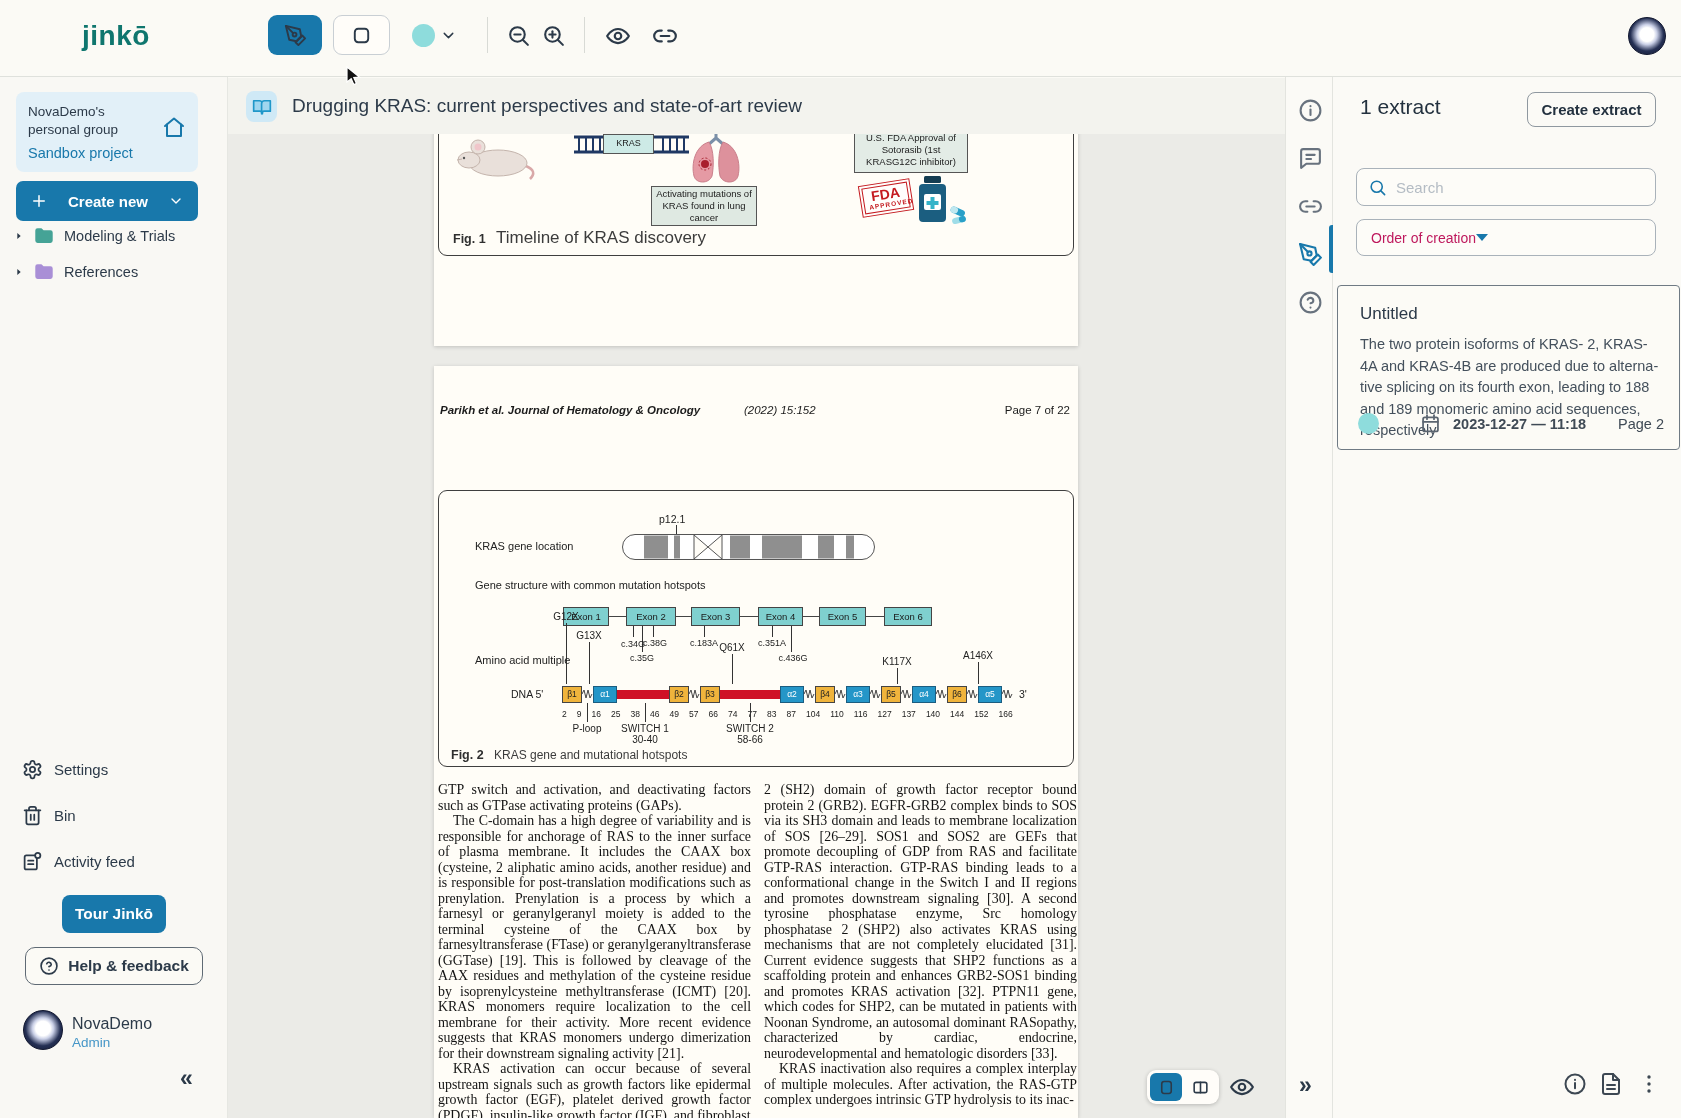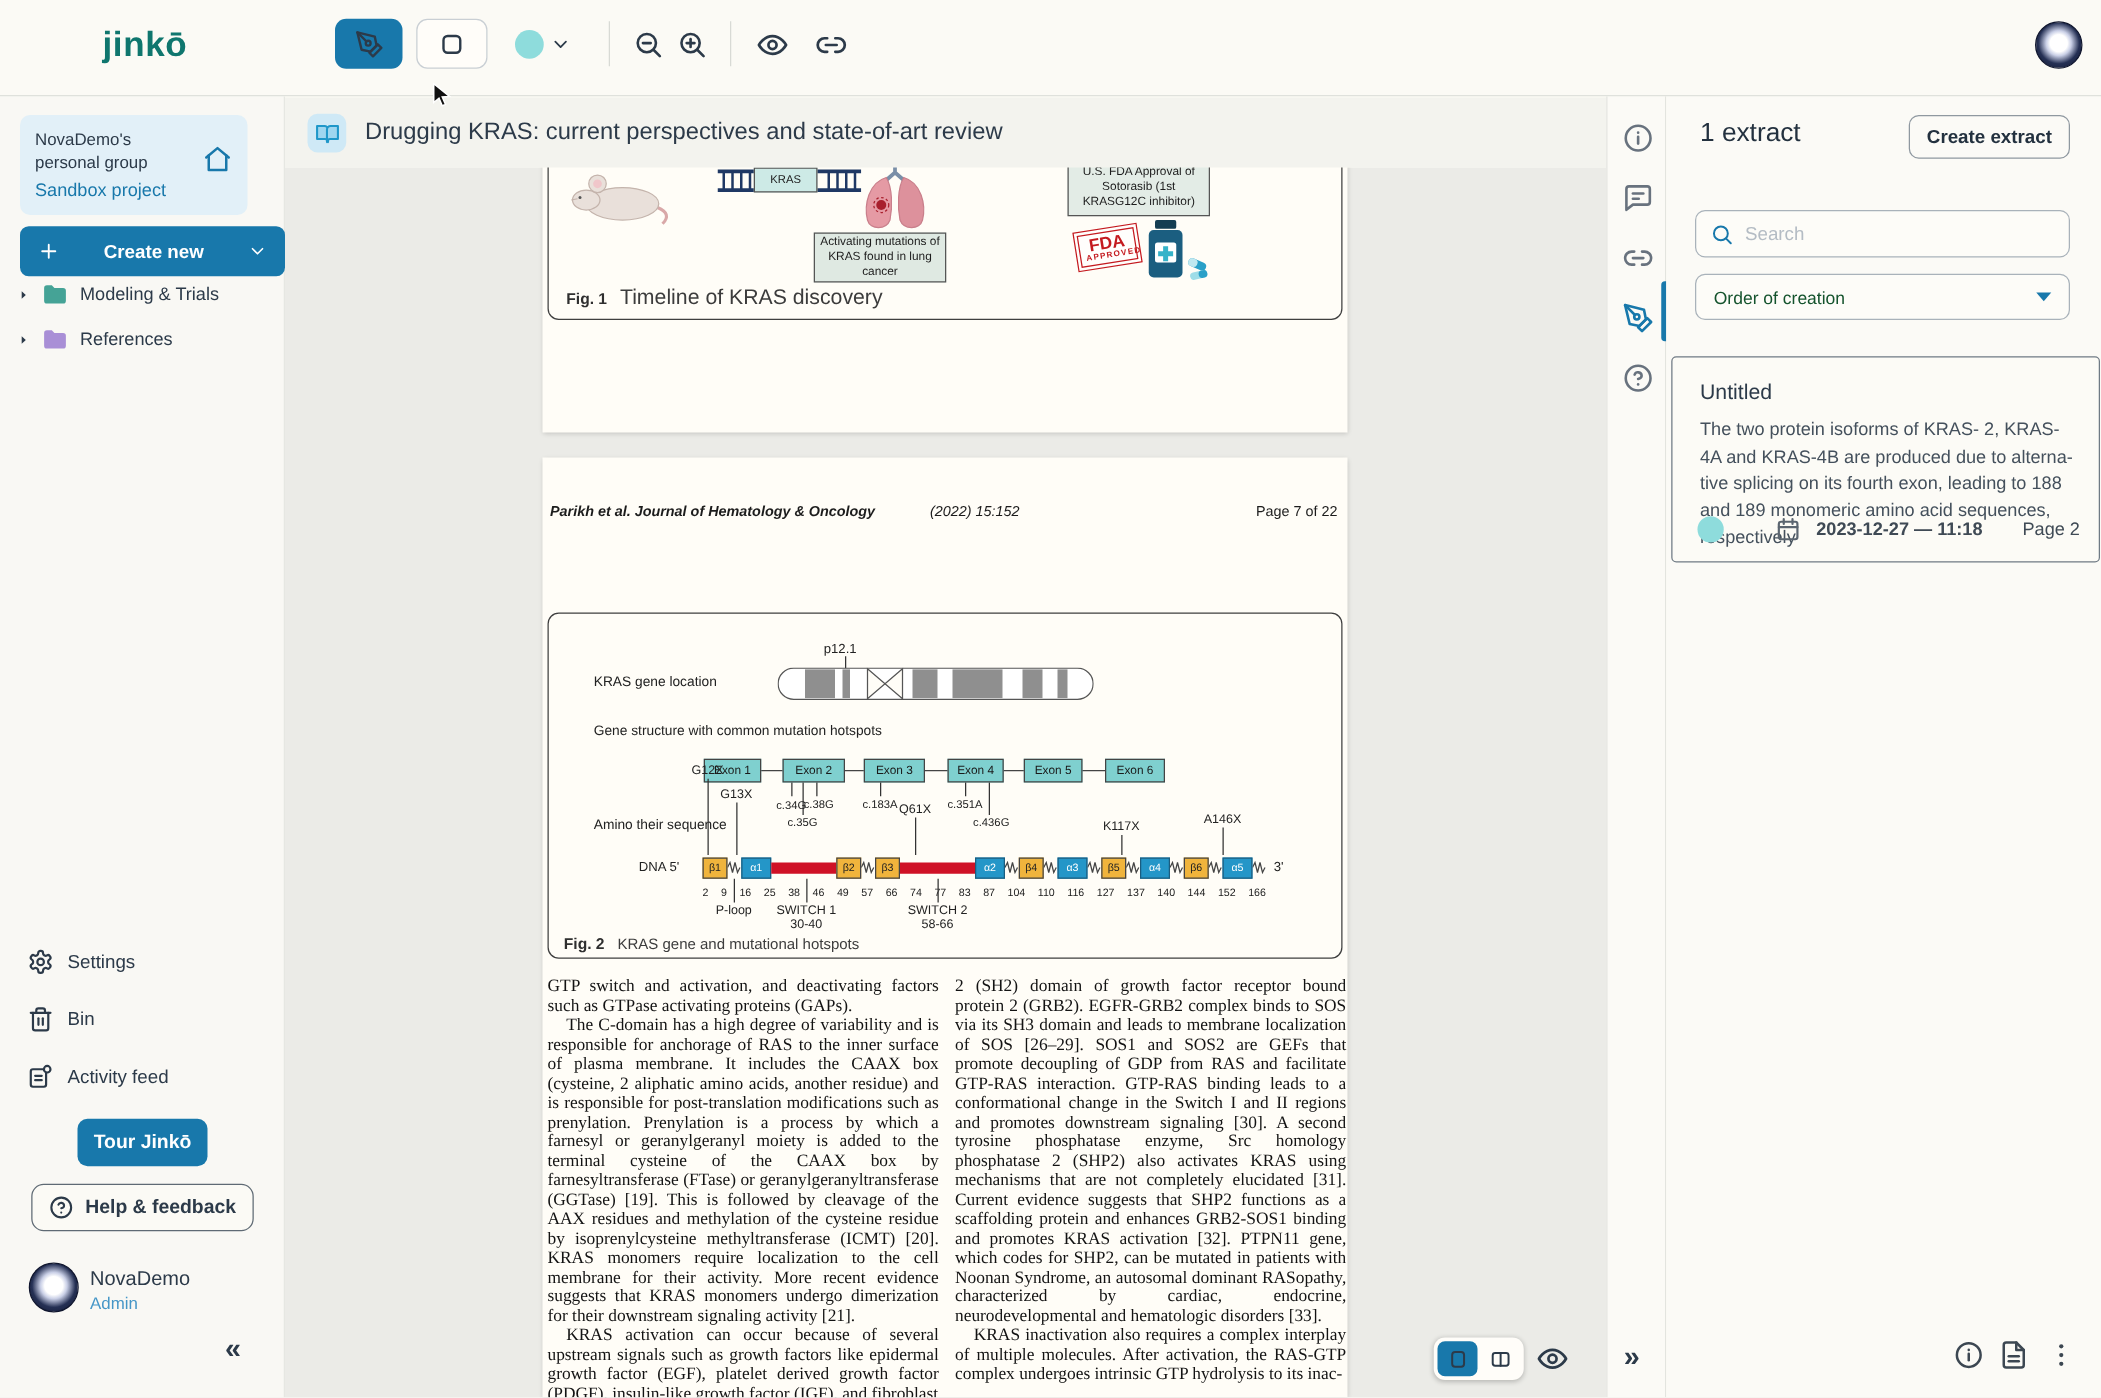--- a/index.html
+++ b/index.html
@@ -20,21 +20,21 @@
   .swatch{border-radius:50%;background:#8edcdc}
   .tb-divider{top:17px;width:1px;height:36px;background:#d8dad5}
   .avatar{border-radius:50%;background:radial-gradient(circle at 50% 46%, #ffffff 0 26%, #c9cfe6 38%, #253054 62%, #0e142c 100%);border:1px solid #10162e}
 
   
   .sidebar{left:0;top:77px;width:228px;height:1041px;background:#f9f8f4;border-right:1px solid #e6e7e2}
   .group-card{left:16px;top:15px;width:182px;border-radius:8px;background:#e2f0f8;padding:11px 12px;position:absolute}
   .group-name{font-size:13.5px;line-height:1.3;color:#2c3a49;width:120px}
   .project-link{font-size:14.5px;color:#1878ab;margin-top:7px}
   .home-ic{position:absolute;right:12px;top:24px;color:#1878ab}
-  .create-btn{left:16px;top:104px;width:212px;height:40px;background:#1878ab;border-radius:7px;color:#fff;display:flex;align-items:center;padding:0 14px;gap:0}
+  .create-btn{left:16px;top:104px;width:182px;height:40px;background:#1878ab;border-radius:7px;color:#fff;display:flex;align-items:center;padding:0 14px;gap:0}
   .create-label{font-size:15px;font-weight:700;flex:1;text-align:center}
   .tree-row{left:0;width:228px;height:26px;display:flex;align-items:center;gap:9px;padding-left:14px}
   .tree-label{font-size:14.5px;font-weight:500;color:#2c3a49}
   .caret{color:#2c3a49}
   .nav-row{left:22px;display:flex;align-items:center;gap:11px;color:#3d4754}
   .nav-label{font-size:15px;color:#2c3a49}
   .tour-btn{left:62px;top:818px;width:104px;height:38px;background:#1878ab;border-radius:8px;color:#fff;font-size:15.5px;font-weight:700;display:flex;align-items:center;justify-content:center}
   .help-btn{left:25px;top:870px;width:178px;height:38px;background:#fbfaf5;border:1.5px solid #5f6a74;border-radius:10px;display:flex;align-items:center;justify-content:center;gap:9px;font-size:15.5px;font-weight:700;color:#2c3a49}
   .user-name{left:72px;top:938px;font-size:16px;color:#2c3a49}
   .user-role{left:72px;top:958px;font-size:13.5px;color:#4596c7}
@@ -85,21 +85,21 @@
   .rail-indicator{position:absolute;left:43px;top:148px;width:4px;height:48px;background:#1878ab;border-radius:3px 0 0 3px}
   .expand{position:absolute;left:13px;top:995px;font-size:23px;font-weight:700;color:#2c3a49}
 
   
   .panel{left:1333px;top:0;width:348px;height:1118px;background:#fbfaf6}
   .panel-title{left:27px;top:95px;font-size:21px;font-weight:500;color:#23313f}
   .create-extract{left:194px;top:92px;width:129px;height:35px;background:#fbfaf6;border:1px solid #8f98a0;border-radius:8px;font-size:15px;font-weight:700;color:#23313f;display:flex;align-items:center;justify-content:center}
   .search-box{left:23px;top:168px;width:300px;height:38px;border:1px solid #a9b2ba;border-radius:8px;background:#fdfcf8;display:flex;align-items:center;padding:0 11px;gap:9px}
   .search-box input{border:none;outline:none;background:transparent;font-size:15px;color:#3d4754;width:230px;font-family:"Liberation Sans",sans-serif}
   .search-box input::placeholder{color:#b4bcc4}
-  .sort-box{left:23px;top:219px;width:300px;height:37px;border:1px solid #a9b2ba;border-radius:8px;background:#fdfcf8;display:flex;align-items:center;justify-content:space-between;padding:0 14px;font-size:14px;color:#14532d}
+  .sort-box{left:23px;top:219px;width:300px;height:37px;border:1px solid #a9b2ba;border-radius:8px;background:#fdfcf8;display:flex;align-items:center;justify-content:flex-start;padding:0 14px;font-size:14px;color:#be185d}
   .sort-caret{width:0;height:0;border-left:6px solid transparent;border-right:6px solid transparent;border-top:7px solid #1878ab}
   .card{left:4px;top:285px;width:343px;height:165px;border:1px solid #6f7a84;border-radius:4px;background:#fcfbf6}
   .card-title{left:22px;top:18px;font-size:17px;color:#2c3a49}
   .card-body{left:22px;top:48px;width:300px;font-size:14.5px;line-height:21.5px;color:#44505c}
   .card-dot{left:20px;top:127px;width:21px;height:21px;border-radius:50%;background:#8edcdc}
   .card-date{left:115px;top:130px;font-size:14.5px;font-weight:700;color:#3f4a55}
   .card-page{left:280px;top:130px;font-size:14.5px;color:#3f4a55}
   .panel-foot .ic{position:absolute;color:#3c4752}
 
   
@@ -241,21 +241,21 @@
         <span class="fig2-hot" style="left:128px;top:139px">G13X</span>
         <span class="fig2-hot" style="left:271px;top:151px">Q61X</span>
         <span class="fig2-hot" style="left:436px;top:165px">K117X</span>
         <span class="fig2-hot" style="left:517px;top:159px">A146X</span>
         <div class="vline" style="left:127px;top:132px;height:61px"></div>
         <div class="vline" style="left:150px;top:151px;height:42px"></div>
         <div class="vline" style="left:293px;top:163px;height:30px"></div>
         <div class="vline" style="left:458px;top:177px;height:16px"></div>
         <div class="vline" style="left:539px;top:171px;height:22px"></div>
 
-        <span class="fig2-label" style="left:36px;top:163px">Amino their sequence</span>
+        <span class="fig2-label" style="left:36px;top:163px">Amino acid multiple</span>
 
         <span class="dna-lab" style="left:72px;top:197px">DNA 5'</span>
         <div class="aa-bar">
             <span class="seg seg-b">β1</span>
             <span class="seg seg-w">
               <svg width="11" height="14" viewBox="0 0 11 14">
                 <polyline points="0,7 2,3 4,11 6,3 8,11 10,7" fill="none" stroke="#444" stroke-width="1"></polyline>
               </svg>
             </span>
             <span class="seg seg-a">α1</span>

